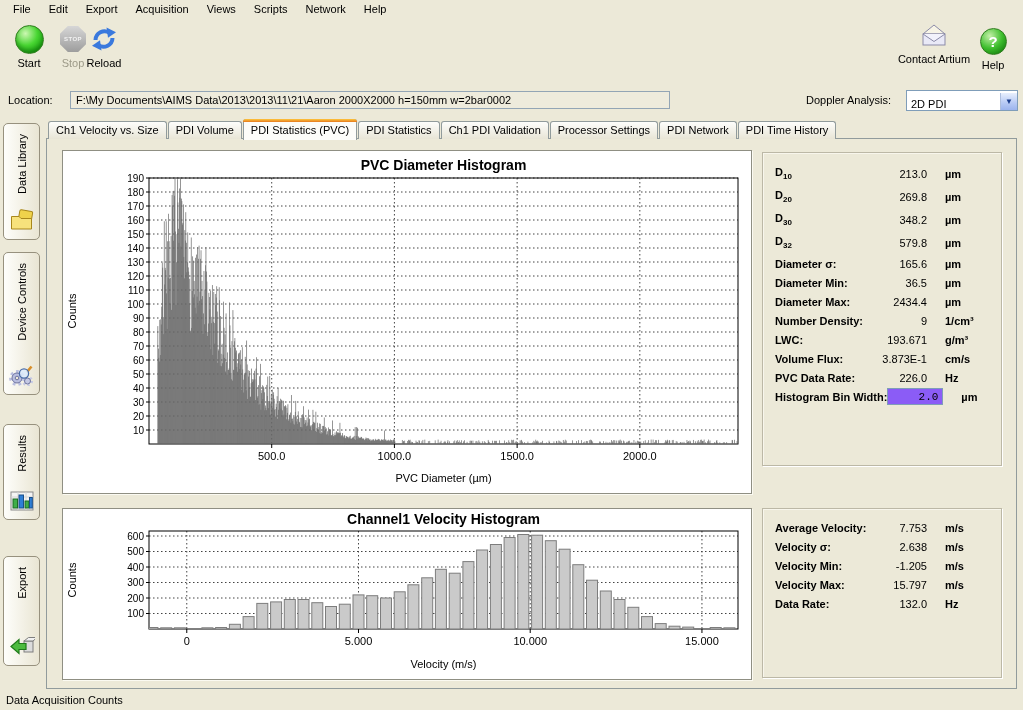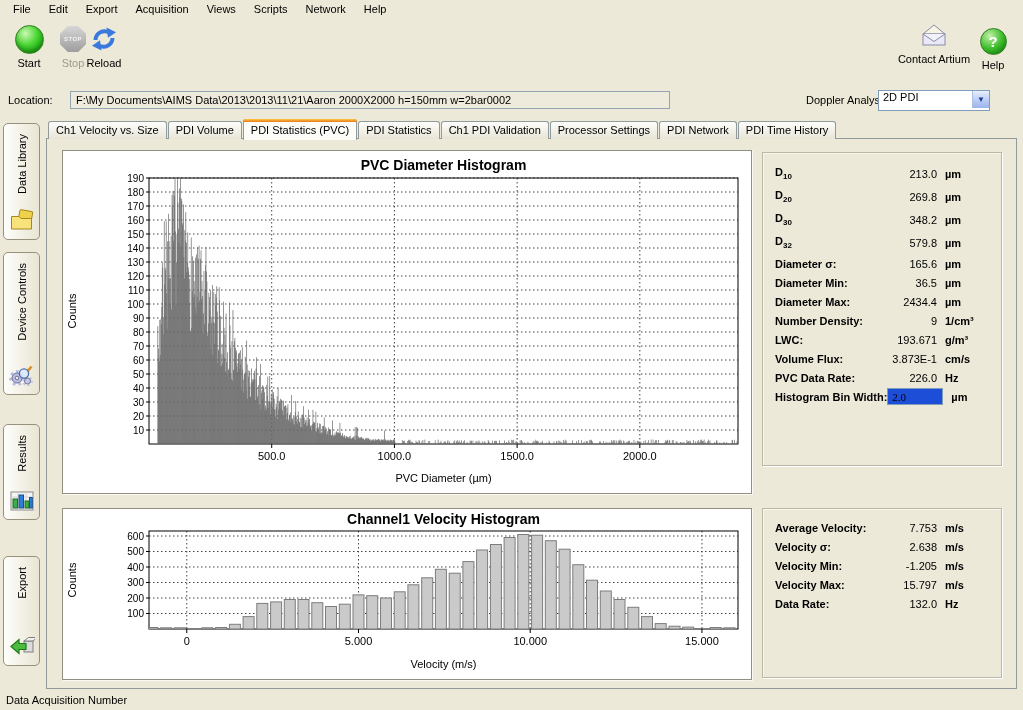--- a/index.html
+++ b/index.html
@@ -25,22 +25,22 @@
   .help-circle{width:25px;height:25px;border-radius:50%;
       background:radial-gradient(circle at 35% 28%, #c4f0a8, #3fbf2e 50%, #117a0a 90%);
       border:1px solid #2f7d1e;color:#fff;font-weight:bold;font-size:15px;
       display:flex;align-items:center;justify-content:center}
 
   
   .rowlbl{position:absolute}
   #location-box{position:absolute;left:70px;top:91px;width:588px;height:14px;
       border:1px solid #93a5b5;background:#eeebdc;padding:1px 5px;line-height:14px;
       white-space:nowrap;overflow:hidden}
-  #doppler-select{position:absolute;left:878px;top:90px;width:110px;height:19px;background:#fff;
-      border:1px solid #7f9db9;display:flex;align-items:flex-start;cursor:default}
+  #doppler-select{position:absolute;left:906px;top:90px;width:110px;height:19px;background:#fff;
+      border:1px solid #7f9db9;display:flex;align-items:flex-end;cursor:default}
   #doppler-select .val{flex:1;padding-left:4px}
   #doppler-select .dd{width:16px;height:17px;display:flex;align-items:center;justify-content:center;
       background:linear-gradient(#e8effd,#b6c9f4 60%,#9cb4ee);border-left:1px solid #aebedd;
       color:#1d3f8f;font-size:8px}
 
   
   .sidebtn{position:absolute;left:3px;width:37px;box-sizing:border-box;
       border:1px solid #97917e;border-radius:5px;
       background:linear-gradient(90deg,#fefefb,#e9e5d3);
       display:flex;flex-direction:column;align-items:center;justify-content:space-between;
@@ -65,23 +65,23 @@
   #chart-bottom{left:15px;top:369px;width:688px;height:170px}
   .statspanel{position:absolute;border:1px solid #bcb8a6;box-shadow:1px 1px 0 #ffffff, inset 1px 1px 0 #f8f6ec;
       box-sizing:border-box;padding:9px 12px 0 12px}
   #stats-top{left:715px;top:13px;width:240px;height:314px}
   #stats-bottom{left:715px;top:369px;width:240px;height:170px}
   .srow{display:flex;align-items:center;height:19px}
   .srow.drow{height:23px}
   .slabel{font-weight:bold;white-space:nowrap}
   .slabel sub{font-size:8px}
   .sval{margin-left:auto;text-align:right;white-space:nowrap}
-  .sunit{width:44px;margin-left:8px;font-weight:bold;white-space:nowrap}
-  .binwidth{width:46px;height:13px;margin-left:auto;border:1px solid #7f9db9;background:#1d4ed8;
-      text-align:left;font-family:Liberation Serif, serif;font-size:11px;padding:1px 4px}
+  .sunit{width:44px;margin-left:18px;font-weight:bold;white-space:nowrap}
+  .binwidth{width:46px;height:13px;margin-left:auto;border:1px solid #7f9db9;background:#8b5cf6;
+      text-align:right;font-family:Liberation Mono, monospace;font-size:11px;padding:1px 4px}
 
   
   #statusbar{position:absolute;left:0;top:691px;width:100%;height:19px;padding:3px 6px;box-sizing:border-box}
 
   svg text{font-family:"Liberation Sans",sans-serif}
 </style>
 </head>
 <body>
 
 <div id="menubar">
@@ -1159,14 +1159,14 @@
       </div>
       <div class="srow">
         <span class="slabel">Data Rate:</span>
         <span class="sval">132.0</span>
         <span class="sunit">Hz</span>
       </div>
     </div>
 </div>
 
 <div id="statusbar">
-  <span>Data Acquisition Number</span>
+  <span>Data Acquisition Counts</span>
 </div>
 
 </body></html>

